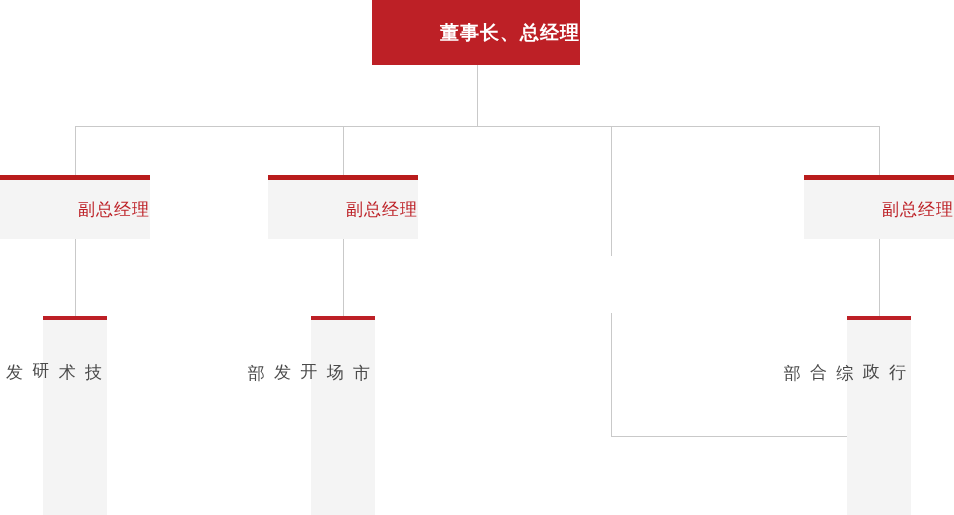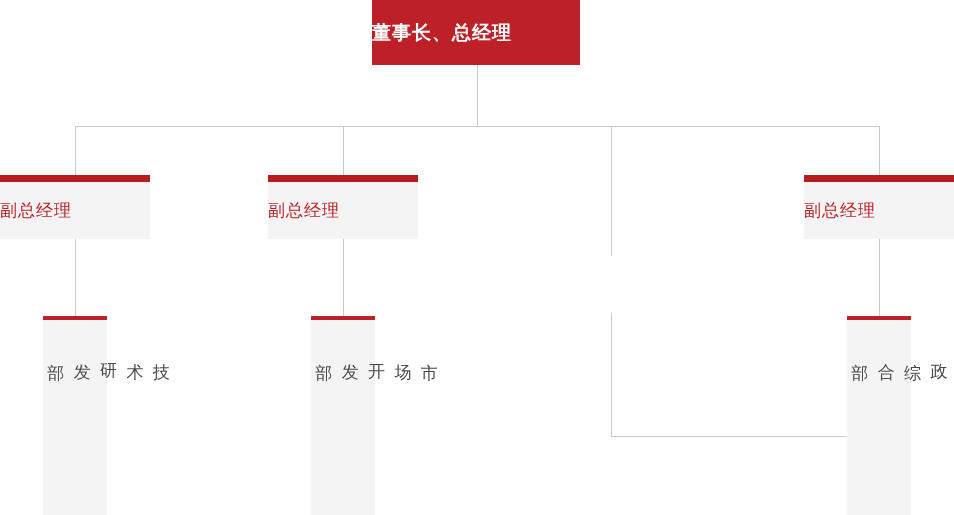--- a/index.html
+++ b/index.html
@@ -26,35 +26,35 @@
   }
   .line.v { width: 1px; }
   .line.h { height: 1px; }
 
   
   .node {
     position: absolute;
     box-sizing: border-box;
     display: flex;
     align-items: center;
-    justify-content: flex-start;
+    justify-content: flex-end;
     text-align: center;
   }
 
   .node-root {
     background: #bd2026;
     color: #ffffff;
     font-size: 19px;
     font-weight: bold;
     letter-spacing: 1px;
   }
 
   .node-mgr {
     background: #f4f4f4;
-    border-top: 7px solid #b91c1c;
+    border-top: 5px solid #b91c1c;
     color: #bd2026;
     font-size: 17px;
     letter-spacing: 1px;
   }
 
   .node-dept {
     background: #f4f4f4;
     border-top: 4px solid #bd2026;
     color: #4a4a4a;
     font-size: 17px;

